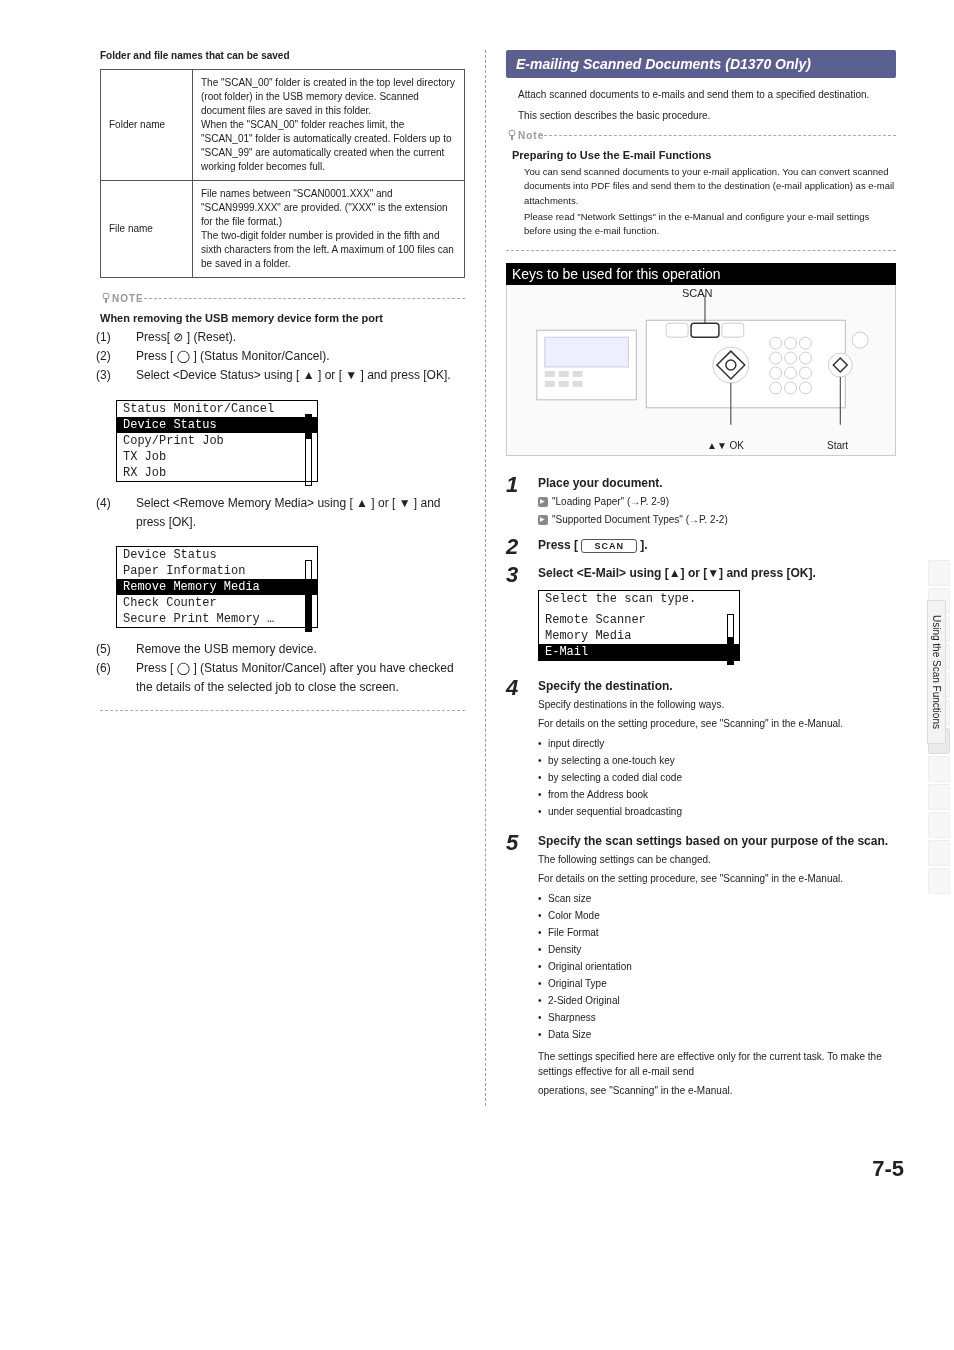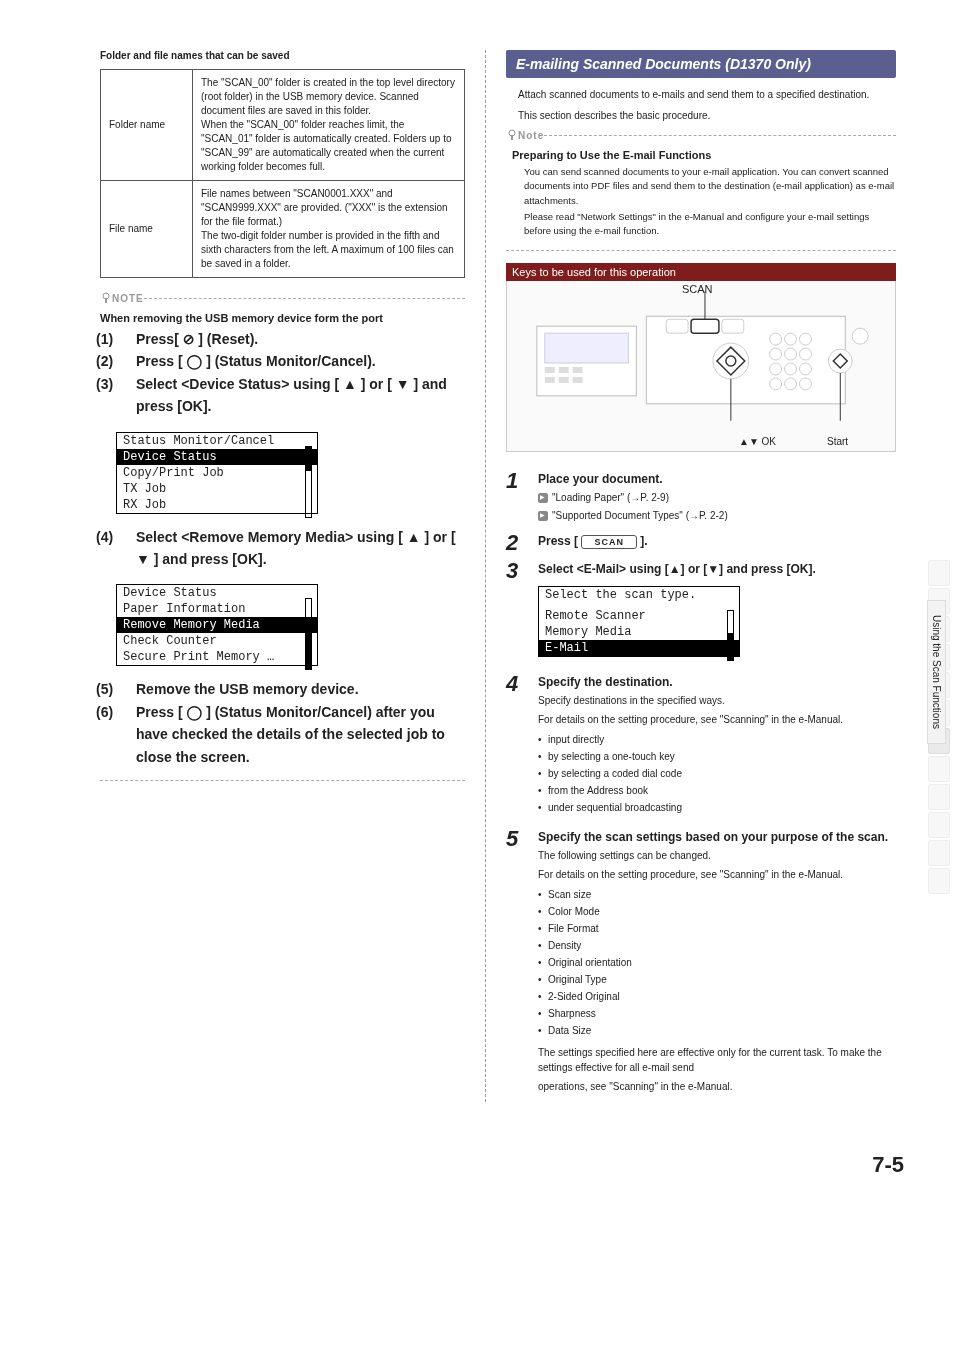--- a/index.html
+++ b/index.html
@@ -39,21 +39,21 @@
 
   .note-head { display:flex; align-items:center; margin: 6px 0 4px 0;}
   .note-icon-svg { width:12px; height:12px; flex:none; }
   .note-label { font-weight:bold; font-size:10px; color:#999; letter-spacing:1px; }
   .dashline { flex:1; border-top:1px dashed #aaa; height:0; }
   .dashline-full { border-top:1px dashed #aaa; height:0; margin:12px 0; }
 
   .sub-bold { font-weight:bold; font-size:11px; margin: 8px 0 4px 0; }
 
   ol.paren { list-style:none; padding:0 0 0 16px; margin:2px 0 8px 0; }
-  ol.paren li { font-size:14px; line-height:1.6; padding-left:20px; text-indent:-20px;font-weight:bold;}
+  ol.paren li { font-size:12px; line-height:1.6; padding-left:20px; text-indent:-20px;}
   ol.paren li .pn { display:inline-block; width:20px; }
 
   .lcd {
     border:1.5px solid #000;
     width: 200px;
     font-family: "Courier New", monospace;
     font-size: 12px;
     margin:6px 0 10px 16px;
     background:#fff;
   }
@@ -72,21 +72,21 @@
     font-style:italic;
     font-size:14px;
     padding:6px 10px;
     border-radius:2px;
     margin-bottom:10px;
   }
   .para { font-size:10px; line-height:1.45; margin:4px 12px 6px 12px; }
   .small-para { font-size:9.5px; line-height:1.5; margin:2px 0 2px 18px; }
 
   .keysbar {
-    background:#7f1d1d; color:#fff; font-size:11px; padding:3px 6px;
+    background:#000000; color:#fff; font-size:14px; padding:3px 6px;
   }
   .panel-img {
     border:1px solid #ccc; border-top:none;
     height:170px; position:relative; background:#fafafa;
     margin-bottom:18px;
   }
   .panel-label { position:absolute; font-size:10px; }
   .panel-svg { width:100%; height:100%; }
 
   .step { display:flex; gap:12px; margin:6px 0 4px 0; align-items:flex-start;}
@@ -256,21 +256,21 @@
             <circle cx="225" cy="80" r="5" fill="#fff" stroke="#333" stroke-width="1.5"></circle>
           </g>
           <line x1="225" y1="98" x2="225" y2="140" stroke="#333"></line>
 
           <circle cx="335" cy="80" r="12" fill="#fff" stroke="#ccc"></circle>
           <polygon points="328,80 335,73 342,80 335,87" fill="#fff" stroke="#333" stroke-width="1.5"></polygon>
           <line x1="335" y1="92" x2="335" y2="140" stroke="#333"></line>
           <circle cx="355" cy="55" r="8" fill="#fff" stroke="#ccc"></circle>
         </svg>
         <div class="panel-label" style="top:2px; left:175px; font-size:11px;">SCAN</div>
-        <div class="panel-label" style="bottom:4px; left:200px;margin-left:32px;">▲▼ OK</div>
+        <div class="panel-label" style="bottom:4px; left:200px;">▲▼ OK</div>
         <div class="panel-label" style="bottom:4px; left:320px;">Start</div>
       </div>
 
       <div class="step">
         <div class="step-num">1</div>
         <div class="step-body">
           <div class="step-title">Place your document.</div>
           <div class="ref">
               <span class="ref-icon"></span>
               <span>"Loading Paper" (→P. 2-9)</span>
@@ -308,21 +308,21 @@
                 <div class="thumb" style="bottom:0;height:55%;"></div>
               </div>
           </div>
         </div>
       </div>
 
       <div class="step">
         <div class="step-num">4</div>
         <div class="step-body">
           <div class="step-title">Specify the destination.</div>
-          <div class="body-text">Specify destinations in the specified ways.</div>
+          <div class="body-text">Specify destinations in the following ways.</div>
           <div class="body-text">For details on the setting procedure, see "Scanning" in the e-Manual.</div>
           <ul class="bullets">
             <li>input directly</li>
             <li>by selecting a one-touch key</li>
             <li>by selecting a coded dial code</li>
             <li>from the Address book</li>
             <li>under sequential broadcasting</li>
           </ul>
         </div>
       </div>

